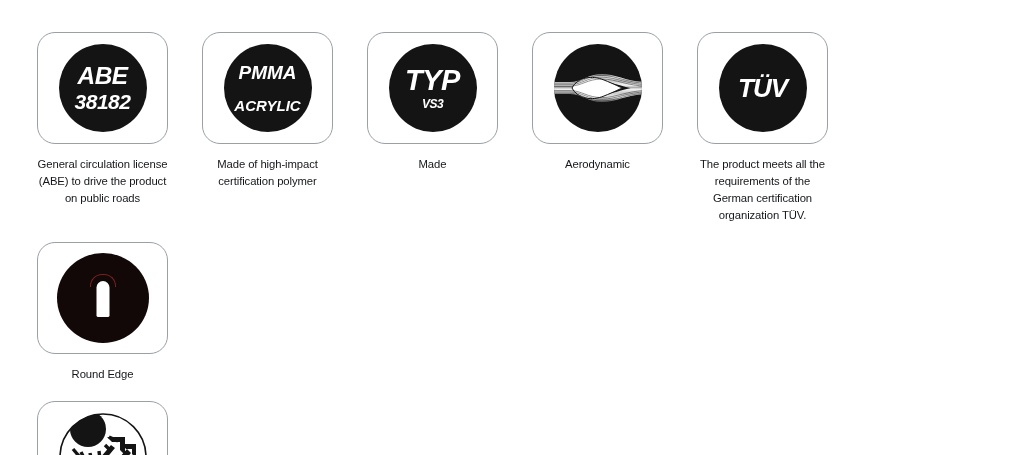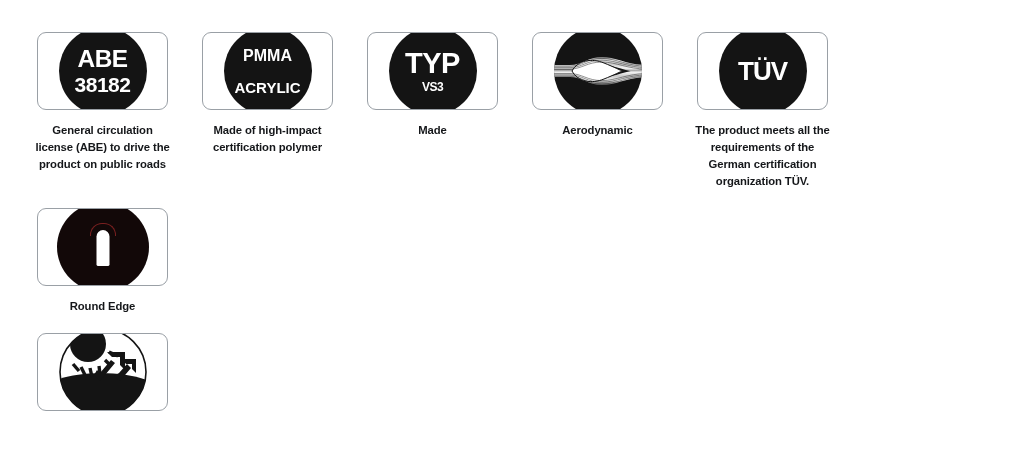--- a/index.html
+++ b/index.html
@@ -29,38 +29,39 @@
     width: 131px;
     margin-right: 34px;
     margin-bottom: 18px;
     display: flex;
     flex-direction: column;
     align-items: center;
   }
 
   .badge-card {
     width: 131px;
-    height: 78px;
+    height: 112px;
     box-sizing: border-box;
     border: 1px solid #9aa0a6;
-    border-radius: 9px;
+    border-radius: 18px;
     background: #ffffff;
     display: flex;
     align-items: center;
     justify-content: center;
     overflow: hidden;
+    font-style: italic;
   }
 
   .badge-label {
     margin-top: 12px;
     width: 136px;
     text-align: center;
     font-size: 11.3px;
     line-height: 17px;
-    font-weight: bold;
+    font-weight: normal;
     color: #15171a;
     letter-spacing: -0.1px;
   }
 
   
   .circle {
     width: 88px;
     height: 88px;
     border-radius: 50%;
     background: #141414;
@@ -82,21 +83,21 @@
     font-weight: bold;
     letter-spacing: -0.5px;
     line-height: 1;
   }
 
   
   .abe .circle-text-top { font-size: 23px; transform: scaleX(1.06); }
   .abe .circle-text-bot { font-size: 21px; margin-top: 3px; transform: scaleX(1.0); text-align: right; }
 
   
-  .pmma .circle-text-top { font-size: 16px; letter-spacing: 0px; text-align: right; }
+  .pmma .circle-text-top { font-size: 19px; letter-spacing: 0px; text-align: right; }
   .pmma .circle-text-bot { font-size: 15px; margin-top: 16px; letter-spacing: 0px; }
 
   
   .typ .circle-text-top { font-size: 29px; }
   .typ .circle-text-bot { font-size: 12px; margin-top: 3px; }
 
   
   .tuv .circle-text-top { font-size: 26px; letter-spacing: -1px; }
 
   

